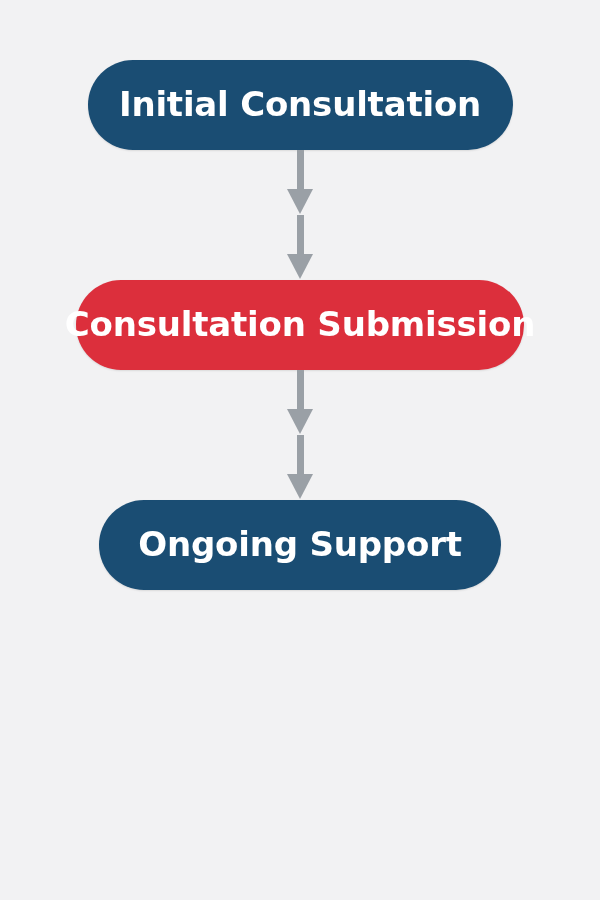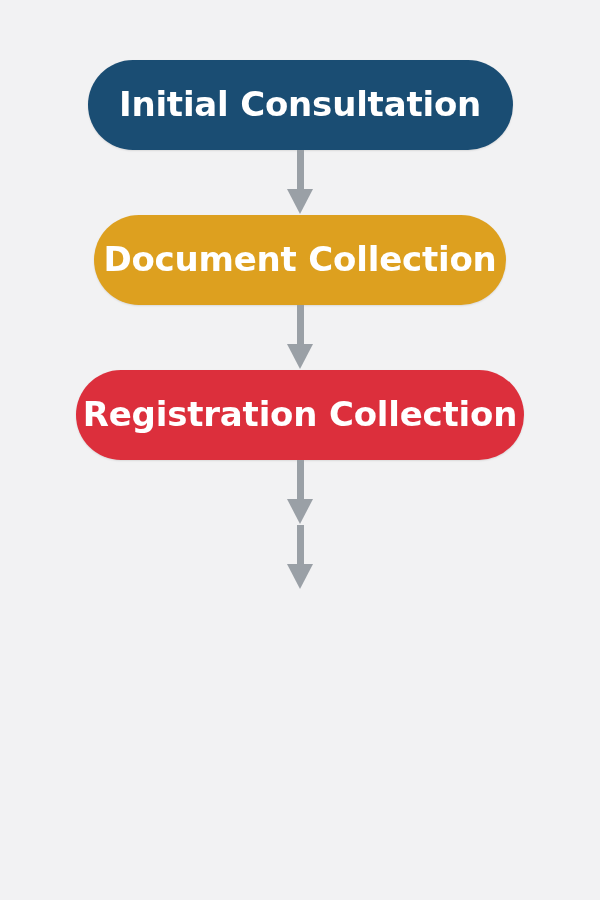--- a/index.html
+++ b/index.html
@@ -81,31 +81,31 @@
 <body>
 
 <div id="flowchart" style="background: rgb(242, 242, 243);">
     <div class="node" style="background: rgb(26, 77, 115); width: 425px; color: rgb(255, 255, 255);">
       <span class="node-label">Initial Consultation</span>
     </div>
     <div class="connector">
       <div class="shaft" style="background: rgb(154, 160, 166);"></div>
       <div class="head" style="border-top-color: rgb(154, 160, 166);"></div>
     </div>
-    <div class="node" style="background: rgb(221, 160, 31); width: 412px; color: rgb(255, 255, 255);">
-      <span class="node-label">Document Collection</span>
-    </div>
     <div class="connector">
       <div class="shaft" style="background: rgb(154, 160, 166);"></div>
       <div class="head" style="border-top-color: rgb(154, 160, 166);"></div>
     </div>
     <div class="node" style="background: rgb(220, 47, 60); width: 448px; color: rgb(255, 255, 255);">
-      <span class="node-label">Registration Collection</span>
+      <span class="node-label">Consultation Submission</span>
     </div>
     <div class="connector">
       <div class="shaft" style="background: rgb(154, 160, 166);"></div>
       <div class="head" style="border-top-color: rgb(154, 160, 166);"></div>
     </div>
     <div class="connector">
       <div class="shaft" style="background: rgb(154, 160, 166);"></div>
       <div class="head" style="border-top-color: rgb(154, 160, 166);"></div>
     </div>
+    <div class="node" style="background: rgb(26, 77, 115); width: 402px; color: rgb(255, 255, 255);">
+      <span class="node-label">Ongoing Support</span>
+    </div>
   </div>
 
 </body></html>

